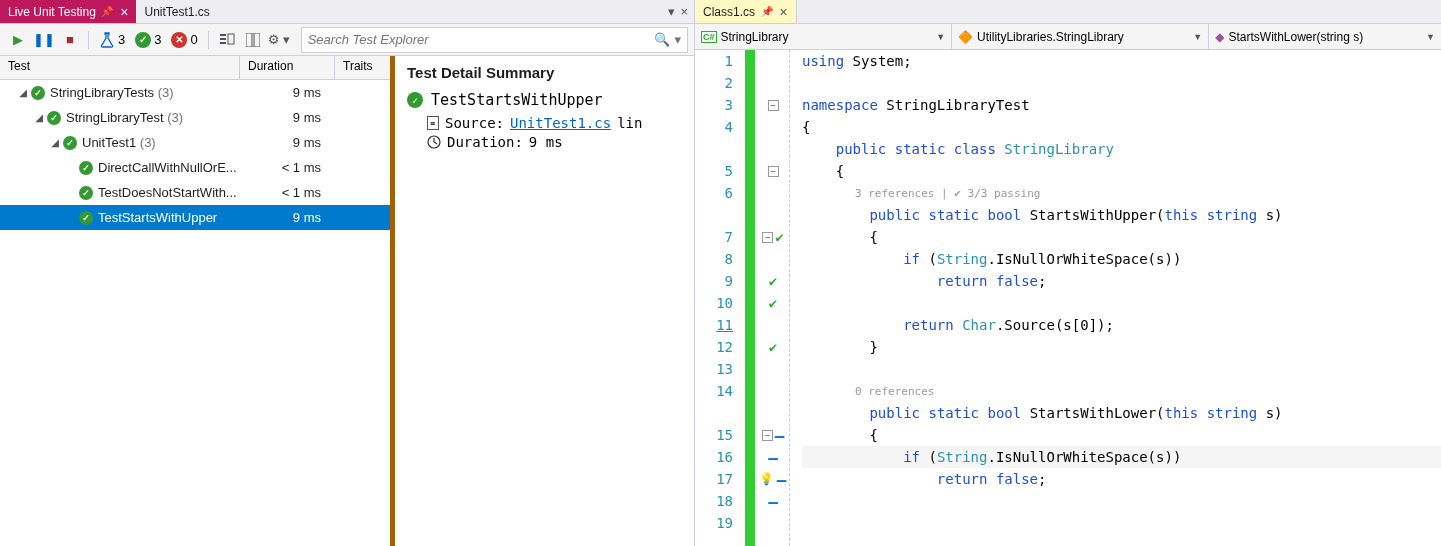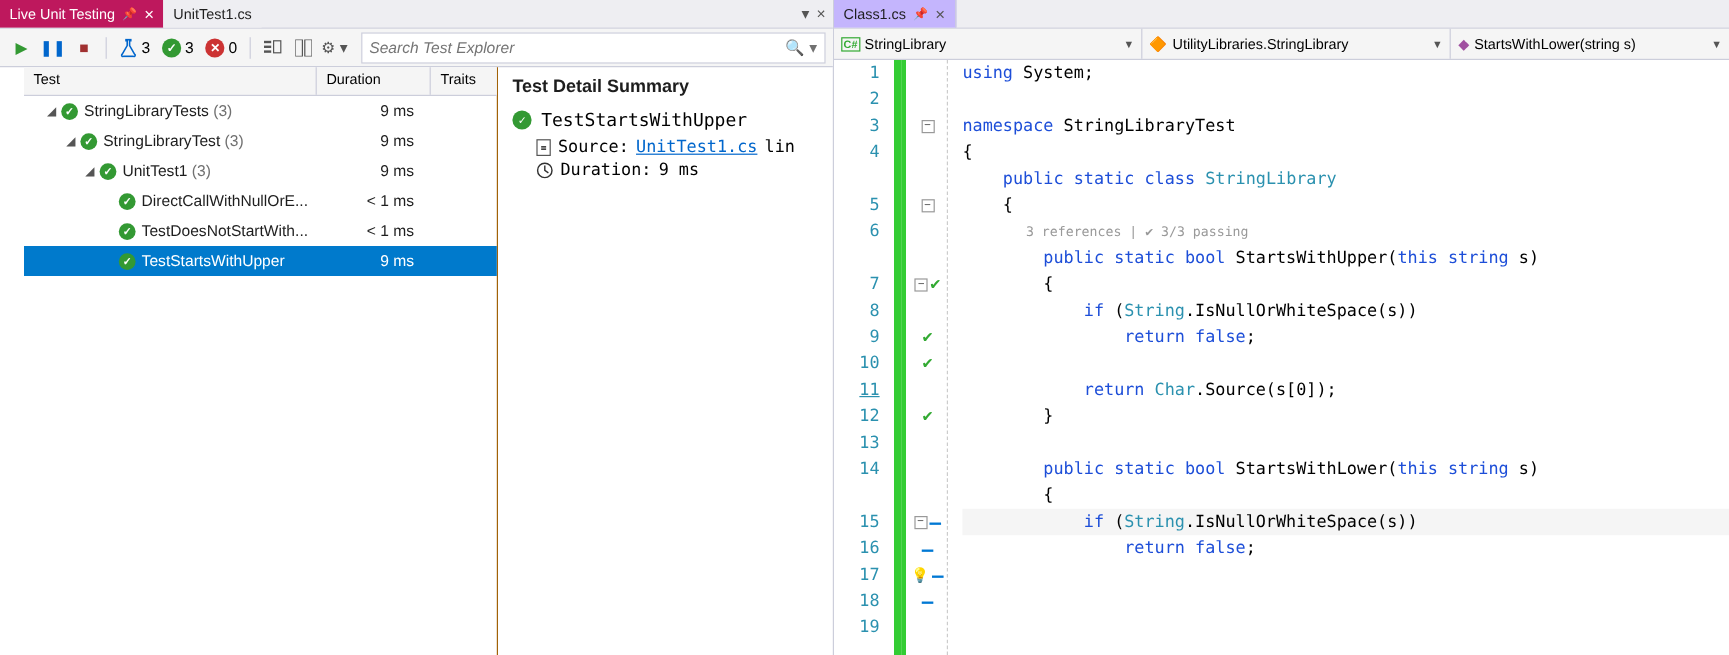--- a/index.html
+++ b/index.html
@@ -3,38 +3,38 @@
 <meta charset="utf-8">
 <style>
 * { box-sizing: border-box; margin: 0; padding: 0; }
 body { font-family: 'Segoe UI', Tahoma, sans-serif; font-size: 13px; background: #fff; width: 1441px; height: 546px; overflow: hidden; display: flex; }
 .left-panel { width: 695px; height: 546px; border-right: 1px solid #cccedb; display: flex; flex-direction: column; }
 .right-panel { flex: 1; height: 546px; display: flex; flex-direction: column; }
 
 .tab-bar { height: 24px; background: #eeeef2; display: flex; align-items: stretch; border-bottom: 1px solid #cccedb; }
 .tab { padding: 3px 8px; display: flex; align-items: center; gap: 6px; font-size: 12px; }
 .tab.active-blue { background: #be185d; color: #fff; }
-.tab.active-white { background: #c4b5fd; color: #1e1e1e; }
+.tab.active-white { background: #fef9c3; color: #1e1e1e; }
 .tab.inactive { background: #eeeef2; color: #1e1e1e; }
 .tab .pin { font-size: 10px; }
 .tab .close { font-size: 14px; line-height: 1; }
 .tab-spacer { flex: 1; }
 .tab-icons { display: flex; align-items: center; gap: 6px; padding-right: 6px; color: #555; }
 
 .toolbar { height: 32px; display: flex; align-items: center; padding: 0 6px; gap: 2px; border-bottom: 1px solid #cccedb; background: #f5f5f5; }
 .tb-btn { width: 24px; height: 24px; display: flex; align-items: center; justify-content: center; }
 .tb-sep { width: 1px; height: 18px; background: #cccedb; margin: 0 4px; }
 .counter { display: flex; align-items: center; gap: 3px; padding: 0 4px; }
 .counter .ico { width: 16px; height: 16px; display: flex; align-items: center; justify-content: center; }
 .search-box { flex: 1; margin-left: 8px; height: 26px; border: 1px solid #cccedb; display: flex; align-items: center; padding: 0 6px; background: #fff; }
 .search-box input { border: none; outline: none; flex: 1; font-size: 13px; font-style: italic; color: #000000; }
 .search-box .mag { color: #717171; }
 
 .content-row { flex: 1; display: flex; }
-.tree-pane { width: 395px; border-right: 1px solid #a16207; display: flex; flex-direction: column; margin-left: 20px; }
+.tree-pane { width: 395px; border-right: 5px solid #a16207; display: flex; flex-direction: column; }
 .detail-pane { flex: 1; padding: 8px 12px; }
 
 .tree-header { height: 24px; display: flex; border-bottom: 1px solid #cccedb; background: #f5f5f5; }
 .th { padding: 3px 8px; border-right: 1px solid #cccedb; font-size: 12px; }
 .th.test { flex: 1; }
 .th.dur { width: 95px; }
 .th.tr { width: 55px; border-right: none; }
 
 .tree-body { flex: 1; }
 .tree-row { height: 25px; display: flex; align-items: center; padding-right: 4px; color: #1e1e1e; }
@@ -351,20 +351,21 @@
         <div class="code-line"><span>    {</span></div>
         <div class="code-line hint">        3 references | ✔ 3/3 passing</div>
         <div class="code-line"><span>        </span><span class="kw">public</span><span> </span><span class="kw">static</span><span> </span><span class="kw">bool</span><span> </span><span>StartsWithUpper</span><span>(</span><span class="kw">this</span><span> </span><span class="kw">string</span><span> s)</span></div>
         <div class="code-line"><span>        {</span></div>
         <div class="code-line"><span>            </span><span class="kw">if</span><span> (</span><span class="type">String</span><span>.IsNullOrWhiteSpace(s))</span></div>
         <div class="code-line"><span>                </span><span class="kw">return</span><span> </span><span class="kw">false</span><span>;</span></div>
         <div class="code-line"></div>
         <div class="code-line"><span>            </span><span class="kw">return</span><span> </span><span class="type">Char</span><span>.Source(s[</span><span class="num">0</span><span>]);</span></div>
         <div class="code-line"><span>        }</span></div>
         <div class="code-line"></div>
+        <div class="code-line hint">        0 references</div>
         <div class="code-line"><span>        </span><span class="kw">public</span><span> </span><span class="kw">static</span><span> </span><span class="kw">bool</span><span> </span><span>StartsWithLower</span><span>(</span><span class="kw">this</span><span> </span><span class="kw">string</span><span> s)</span></div>
         <div class="code-line"><span>        {</span></div>
         <div class="code-line cursor-line"><span>            </span><span class="kw">if</span><span> (</span><span class="type">String</span><span>.IsNullOrWhiteSpace(s))</span></div>
         <div class="code-line"><span>                </span><span class="kw">return</span><span> </span><span class="kw">false</span><span>;</span></div>
         <div class="code-line"></div>
       </div>
   </div>
 </div>
 
 </body></html>

